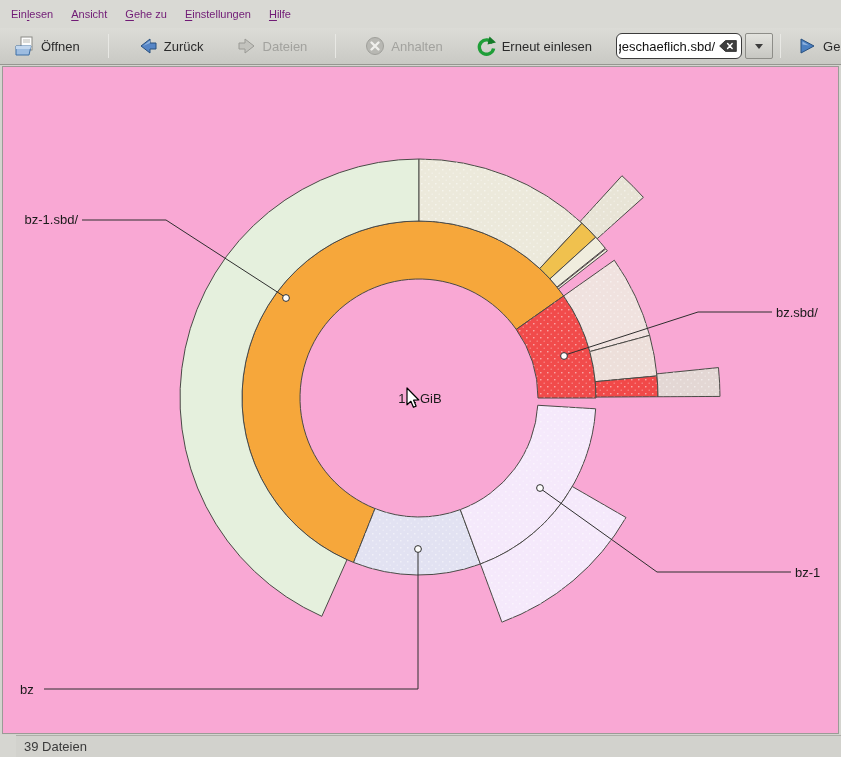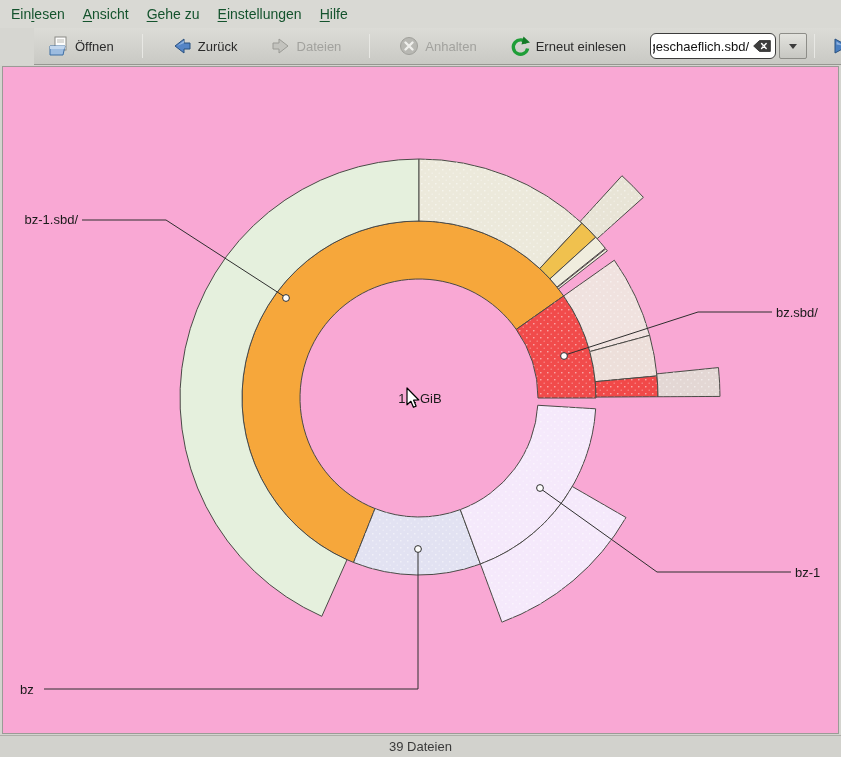--- a/index.html
+++ b/index.html
@@ -2,26 +2,26 @@
 <html><head>
 <meta charset="utf-8">
 <style>
   * { margin:0; padding:0; box-sizing:border-box; }
   html,body { width:841px; height:757px; overflow:hidden;
     font-family:"Liberation Sans", sans-serif; }
   .window { width:841px; height:757px; background:#d6d6d1; display:flex; flex-direction:column; }
 
   
   .menubar { height:28px; background:#d9d9d4; display:flex; align-items:center; padding:0 2px; flex:0 0 auto; }
-  .menu-item { font-size:14px; color:#14532d; padding:5px 9px; cursor:default; }
+  .menu-item { font-size:11px; color:#701a75; padding:5px 9px; cursor:default; }
   .menu-item u { text-underline-offset:2px; }
 
   
   .toolbar { height:37px; flex:0 0 auto; display:flex; align-items:center; gap:16px; padding:3px 6px;
-    background:linear-gradient(#dcdcd7,#c9c9c4); border-bottom:1px solid #97974f3; border-bottom:1px solid #969691;margin-left:34px; }
+    background:linear-gradient(#dcdcd7,#c9c9c4); border-bottom:1px solid #97974f3; border-bottom:1px solid #969691; }
   .tbtn { display:flex; align-items:center; gap:5px; padding:3px 7px; background:transparent; border:1px solid transparent;
     border-radius:3px; font-size:13px; color:#2b2b2b; white-space:nowrap; }
   .tbtn.disabled { color:#a2a29e; }
   .sep { width:1px; height:24px; background:#adada8; border-right:1px solid #e8e8e4; margin:0 4px; }
   .icon { width:22px; height:22px; flex:0 0 auto; }
   .entry-group { margin-left:auto; display:flex; align-items:center; gap:3px; }
   .entry { width:126px; height:26px; background:#ffffff; border:1px solid #3c3c3c; border-radius:6px;
     display:flex; align-items:center; padding:0 3px 0 2px; gap:3px; }
   .entry-text { flex:1; overflow:hidden; display:flex; justify-content:flex-end; font-size:13px; color:#111; white-space:nowrap; }
   .combo-btn { width:28px; height:26px; background:linear-gradient(#e3e3de,#c7c7c2); border:1px solid #8d8d88; border-radius:2px;
@@ -29,21 +29,21 @@
   .combo-arrow { width:0; height:0; border-left:4px solid transparent; border-right:4px solid transparent; border-top:5px solid #3c3c3c; }
 
   
   .main-wrap { flex:1 1 auto; padding:1px 2px; background:#d4d4cf; position:relative; }
   .main { width:100%; height:100%; background:#f9a8d4; border:1px solid #9b9b96; position:relative; overflow:hidden; }
   #chart { position:absolute; left:-3px; top:-2px; width:841px; height:670px; }
   #chart text { font-family:"Liberation Sans", sans-serif; font-size:13px; fill:#1a1a1a; }
 
   
   .statusbar { height:22px; flex:0 0 auto; background:#d2d2cd; border-top:1px solid #aeaea9;
-    display:flex; align-items:center; justify-content:center; padding:0 8px; }
+    display:flex; align-items:center; justify-content:flex-start; padding:0 8px;margin-left:16px; }
   .status-text { font-size:13px; color:#3a3a3a; }
 </style>
 </head>
 <body>
 
 <div class="window">
 
   <div class="menubar" id="menubar">
       <div class="menu-item">Ein<u>l</u>esen</div>
       <div class="menu-item"><u>A</u>nsicht</div>

